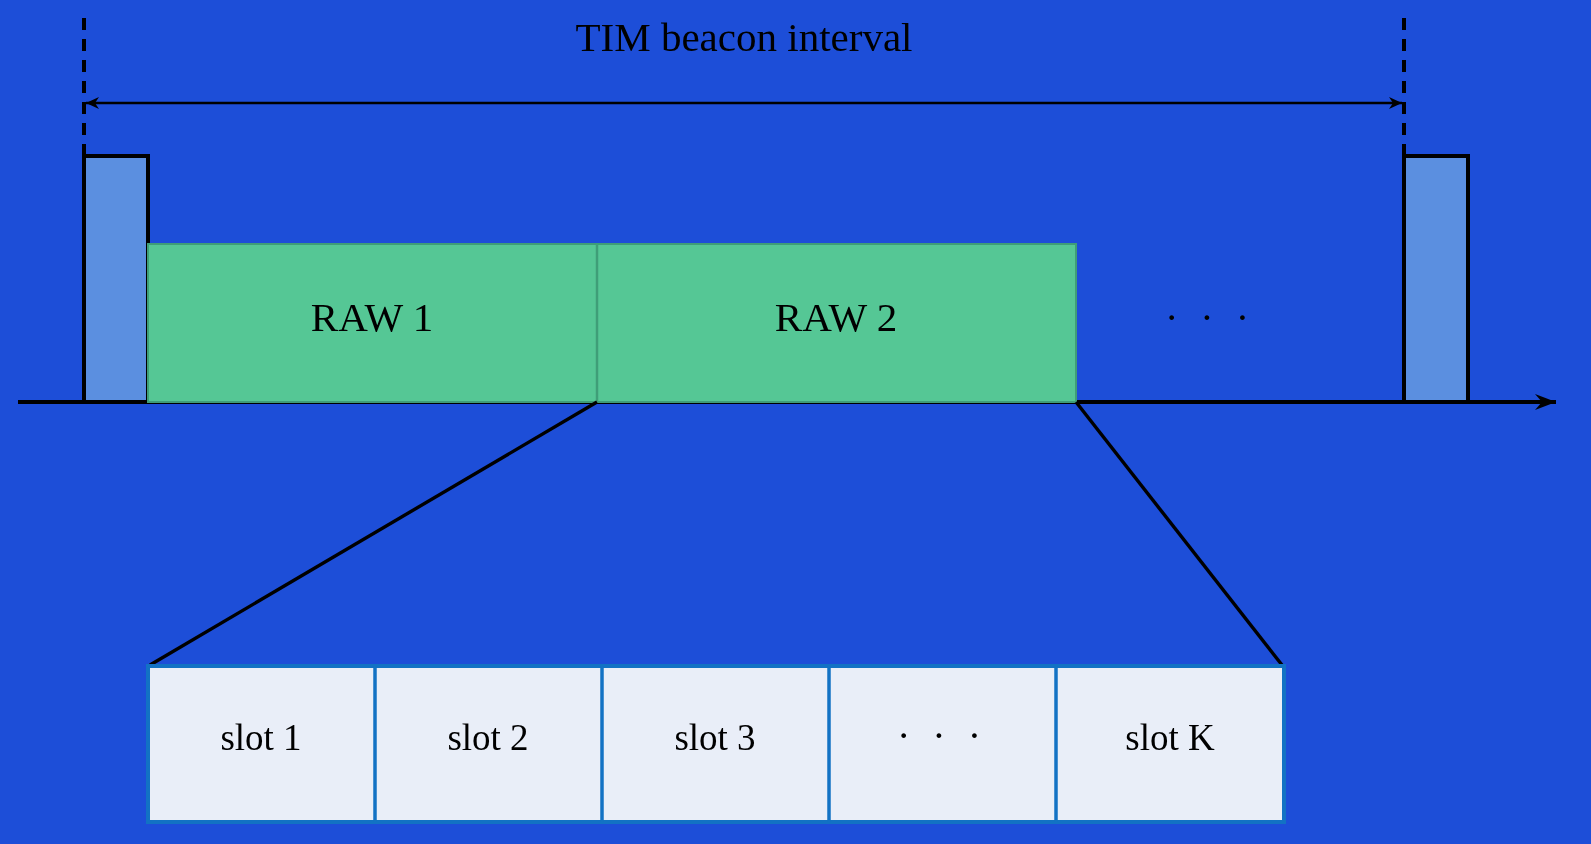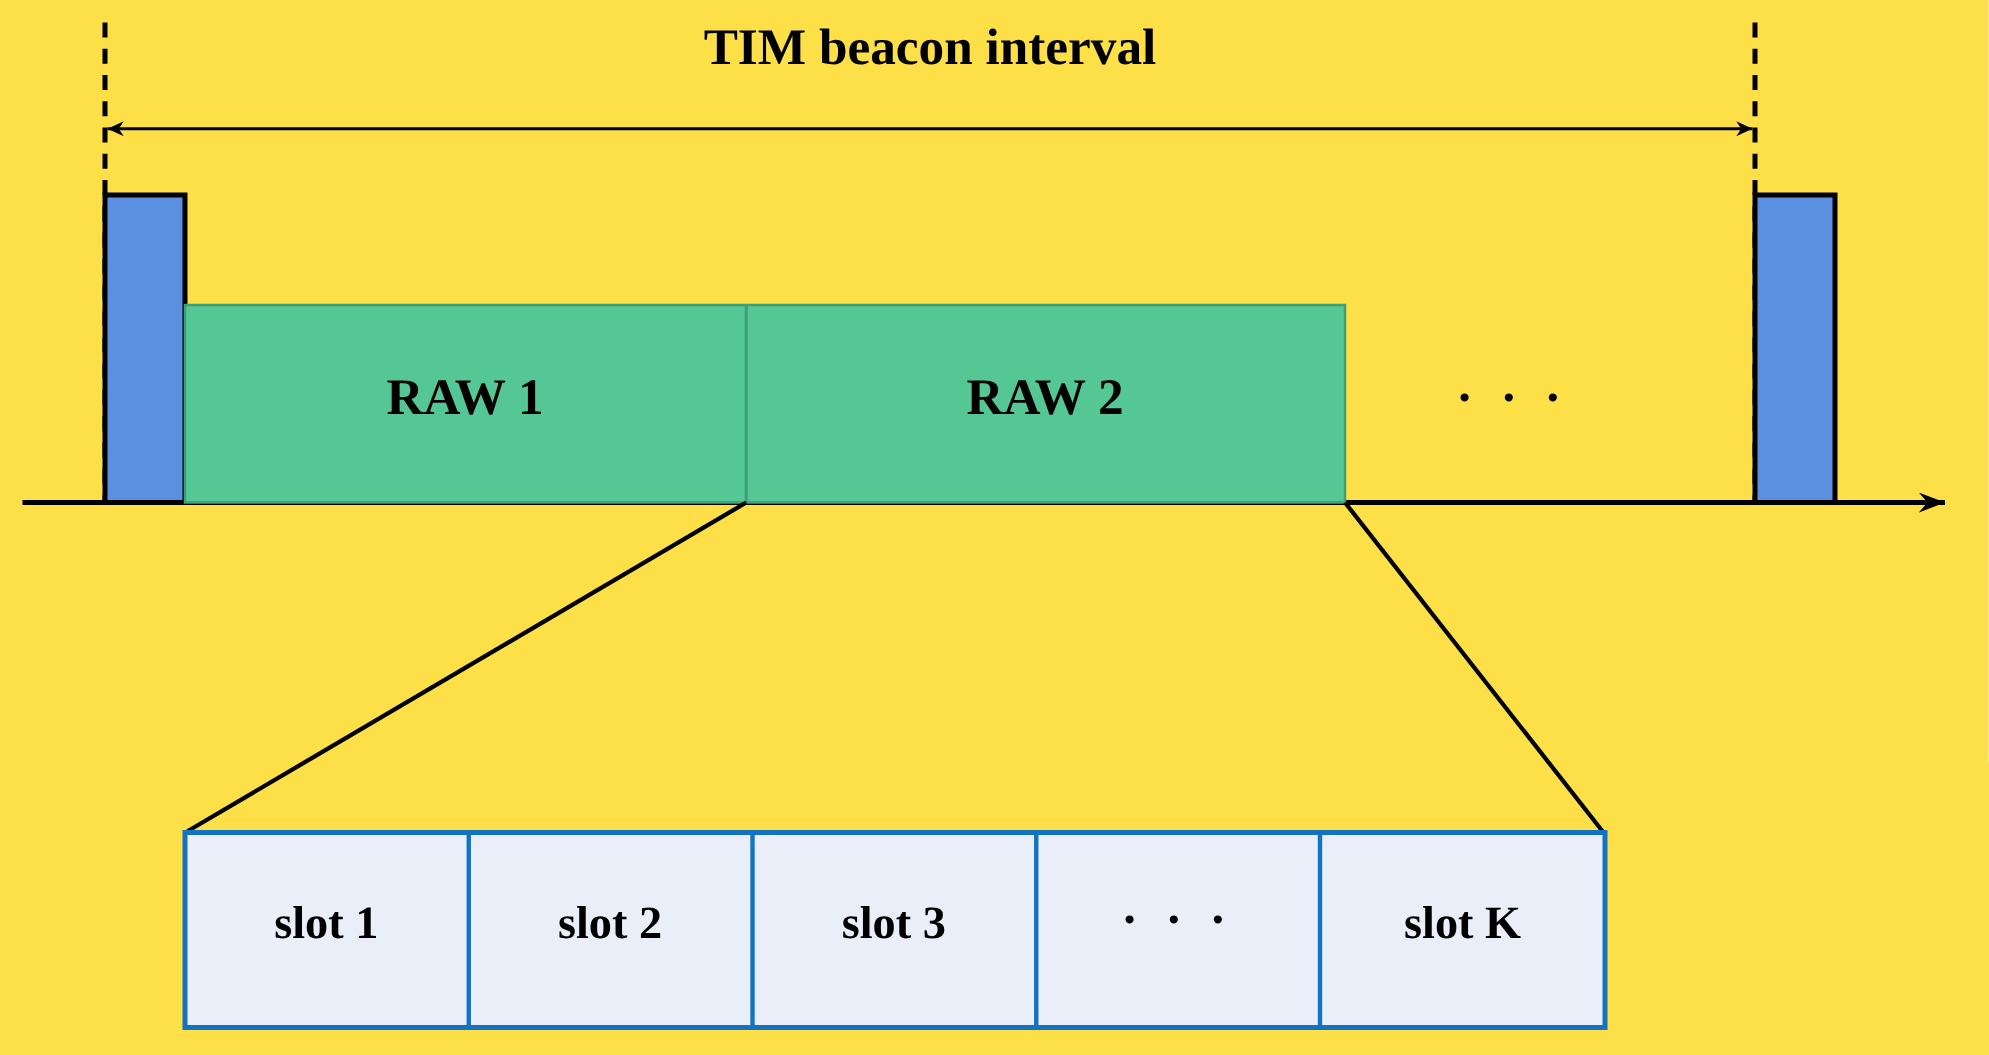--- a/index.html
+++ b/index.html
@@ -10,22 +10,21 @@
   body {
     width: 1591px;
     height: 844px;
     overflow: hidden;
     font-family: "Liberation Serif", "DejaVu Serif", serif;
   }
   #diagram-root {
     position: relative;
     width: 1591px;
     height: 844px;
-    background: #fde047;
-    font-weight: bold;
+    background: #1d4ed8;
   }
   svg.figure {
     display: block;
     width: 1591px;
     height: 844px;
   }
   .axis-line {
     stroke: #000000;
     stroke-width: 4;
     fill: none;

